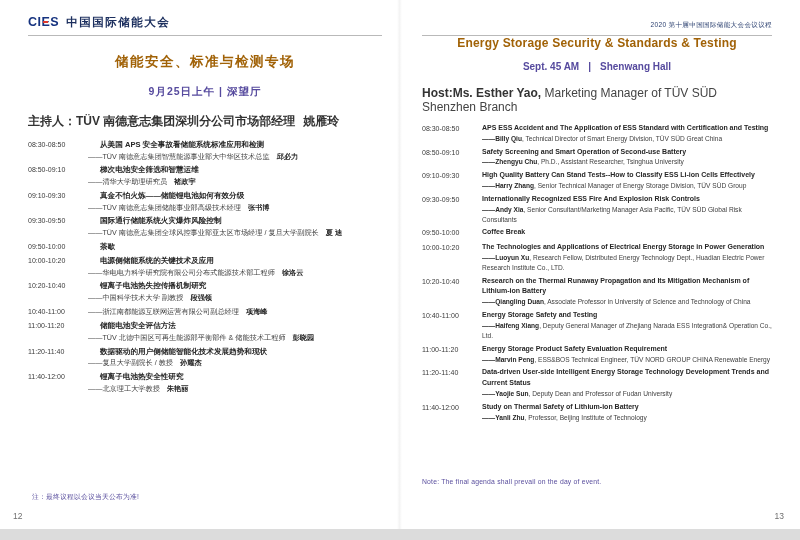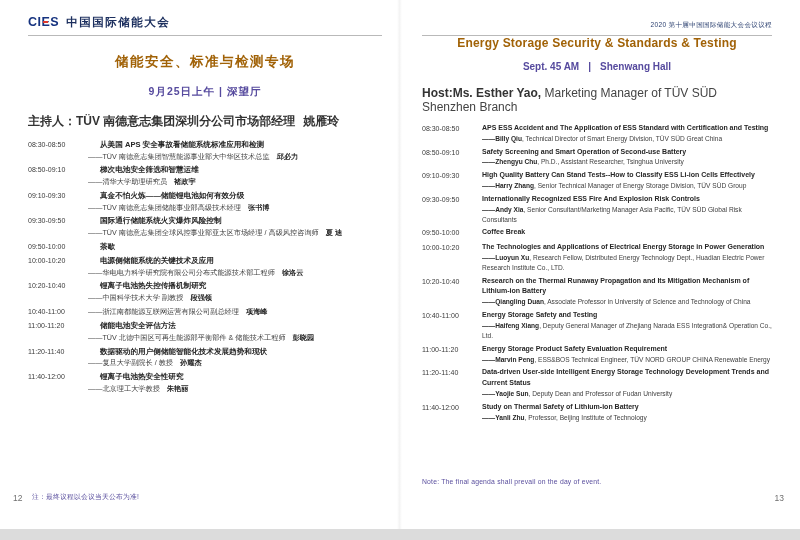--- a/index.html
+++ b/index.html
@@ -63,21 +63,21 @@
   .spk{line-height:1.55;color:#404040;}
   .page-left .spk{font-size:7.2px;}
   .page-right .spk{font-size:6.6px;}
   .spk-name-zh{font-weight:bold;margin-left:7px;color:#262626;}
   .spk-name-en{font-weight:bold;color:#262626;}
 
   .note{position:absolute;font-size:6.8px;color:#5a4f9e;letter-spacing:.2px;}
   .note-zh{left:32px;bottom:27px;}
   .note-en{left:22px;bottom:44px;}
 
-  .pagenum{position:absolute;bottom:26px;font-size:8.5px;color:#6f6f6f;}
+  .pagenum{position:absolute;bottom:8px;font-size:8.5px;color:#6f6f6f;}
   .pagenum-left{left:13px;}
   .pagenum-right{right:16px;margin-top:40px;}
 </style>
 </head>
 <body>
 
 <div class="spread">
 
   <div class="page page-left">
     <div class="hdr">
@@ -117,21 +117,21 @@
           <div class="cnt">
             <div class="ttl">真金不怕火炼——储能锂电池如何有效分级</div>
             <div class="spk"><span>——TÜV 南德意志集团储能事业部高级技术经理</span><span class="spk-name-zh">张书博</span></div>
           </div>
         </div>
 
         <div class="item">
           <div class="time">09:30-09:50</div>
           <div class="cnt">
             <div class="ttl">国际通行储能系统火灾爆炸风险控制</div>
-            <div class="spk"><span>——TÜV 南德意志集团全球风控事业部亚太区市场经理 / 高级风控咨询师</span><span class="spk-name-zh">夏 迪</span></div>
+            <div class="spk"><span>——TÜV 南德意志集团全球风控事业部亚太区市场经理 / 复旦大学副院长</span><span class="spk-name-zh">夏 迪</span></div>
           </div>
         </div>
 
         <div class="item">
           <div class="time">09:50-10:00</div>
           <div class="cnt">
             <div class="ttl">茶歇</div>
             <div class="spk"></div>
           </div>
         </div>

